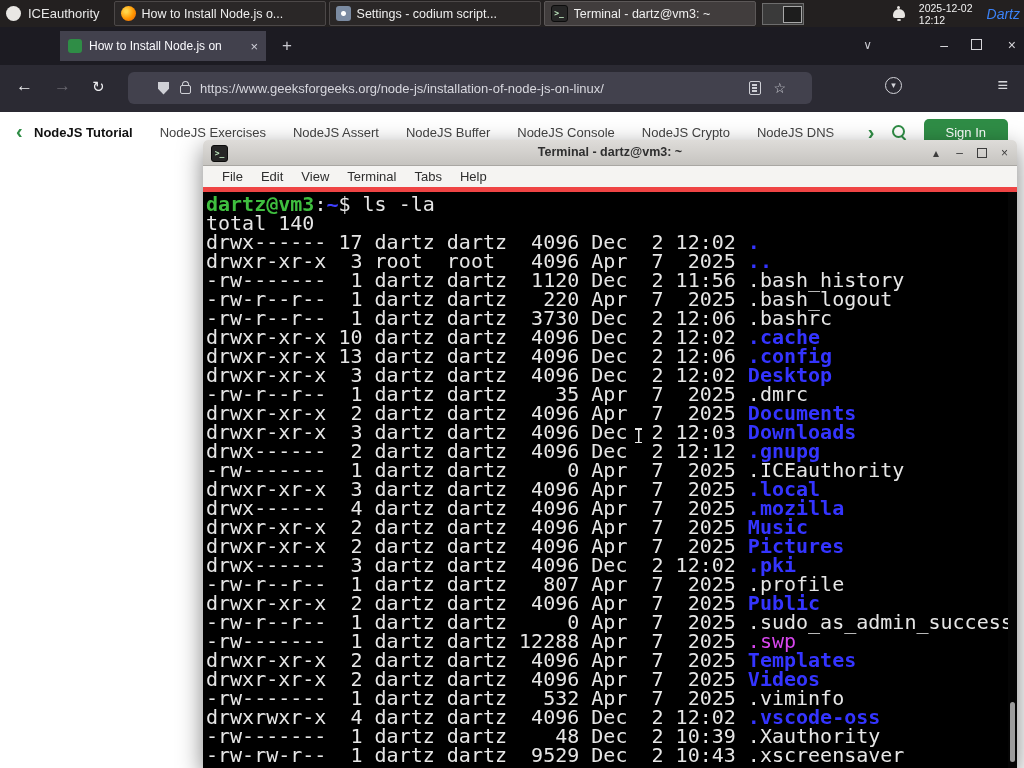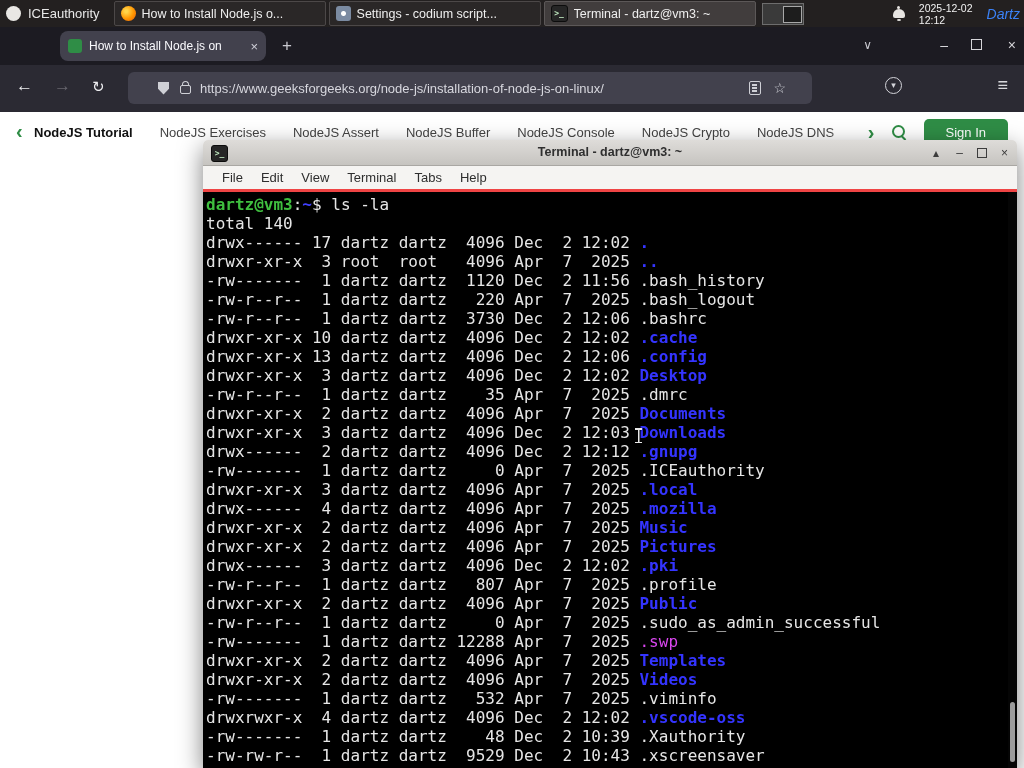--- a/index.html
+++ b/index.html
@@ -26,21 +26,21 @@
   .pager-win{position:absolute;left:50%;top:12%;width:42%;height:74%;background:#1d1d1d;border:1px solid #a8a8a8;}
   .panel-right{position:absolute;right:4px;top:0;height:27px;display:flex;align-items:center;gap:14px;}
   .bell{position:relative;width:12px;height:9px;background:#e7e5e2;border-radius:6px 6px 2px 2px;}
   .bell::before{content:"";position:absolute;left:4px;top:-3px;width:3px;height:3px;border-radius:50%;background:#e7e5e2;}
   .bell::after{content:"";position:absolute;left:4px;bottom:-3px;width:4px;height:2px;border-radius:50%;background:#e7e5e2;}
   .clock{text-align:left;font-size:10.5px;line-height:12px;color:#f2f2f2;}
   .puser{font-size:14px;color:#3b82f6;max-width:40px;overflow:hidden;white-space:nowrap;font-style:italic;}
 
   
   #tabbar{position:absolute;left:0;top:27px;width:1024px;height:38px;background:#1c1b22;}
-  .tab{position:absolute;left:60px;top:4px;width:206px;height:30px;background:#42414d;border-radius:8px;
+  .tab{position:absolute;left:60px;top:4px;width:206px;height:30px;background:#42414d;border-radius:0;
        display:flex;align-items:center;gap:7px;padding:0 8px;box-sizing:border-box;}
   .favicon{flex:0 0 14px;width:14px;height:14px;border-radius:3px;background:#2f8d46;}
   .tab-title{flex:1;font-size:12px;color:#fbfbfe;white-space:nowrap;overflow:hidden;}
   .tab-close{flex:0 0 auto;color:#cfcfd8;font-size:13px;line-height:13px;}
   .newtab{position:absolute;left:282px;top:8px;color:#c9c9d0;font-size:17px;line-height:22px;}
   .alltabs{position:absolute;right:152px;top:11px;color:#c9c9d0;font-size:12px;}
   .winbtn{position:absolute;top:9px;color:#d6d6da;font-size:14px;line-height:18px;}
   .win-min{right:76px;}
   .win-max{right:42px;}
   .maxbox{display:inline-block;width:9px;height:9px;border:1.5px solid #d6d6da;margin-top:3px;}
@@ -95,25 +95,25 @@
   .ttitle{position:absolute;left:0;top:0;width:100%;height:26px;border-radius:5px 5px 0 0;
           background:linear-gradient(#dedcd9,#c6c4c0);border-bottom:1px solid #a9a7a3;box-sizing:border-box;}
   .ttext{position:absolute;left:0;right:0;top:5px;text-align:center;font-size:12.5px;font-weight:bold;color:#2f2f2f;}
   .ticon-term{position:absolute;left:8px;top:5px;}
   .tbtn{position:absolute;top:5px;color:#3c3c3c;font-size:12px;line-height:16px;}
   .t-shade{right:78px;}
   .t-min{right:54px;}
   .t-max{right:30px;}
   .t-maxbox{display:inline-block;width:8px;height:8px;border:1.5px solid #3c3c3c;margin-top:3px;}
   .t-close{right:9px;}
-  .tmenu{position:absolute;left:0;top:26px;width:100%;height:26px;background:#f5f4f2;border-bottom:3px solid #ef4444;
+  .tmenu{position:absolute;left:0;top:26px;width:100%;height:26px;background:#f5f4f2;border-bottom:5px solid #ef4444;
          display:flex;align-items:center;box-sizing:border-box;padding-left:10px;color:#2e2e2e;font-size:13px;}
   .menu-item{padding:0 9px;}
   .tscreen{position:absolute;left:0;top:52px;width:100%;height:576px;background:#000;overflow:hidden;
-           font-family:"DejaVu Sans Mono","Liberation Mono",monospace;font-size:16px;line-height:19px;
+           font-family:"DejaVu Sans Mono","Liberation Mono",monospace;font-size:20px;line-height:19px;
            white-space:pre;color:#e6e6e6;box-sizing:border-box;padding:3px 0 0 3px;}
   .c-plain{color:#e6e6e6;}
   .c-user{color:#3fbf3f;font-weight:bold;}
   .c-path{color:#4040ff;font-weight:bold;}
   .c-dir{color:#3434ff;font-weight:bold;}
   .c-dim{color:#d946ef;}
   .sb{position:absolute;right:0;top:52px;width:9px;height:576px;background:#050505;}
   .sb-thumb{position:absolute;right:2px;bottom:6px;width:5px;height:60px;background:#9b9b9b;border-radius:3px;}
 
   

